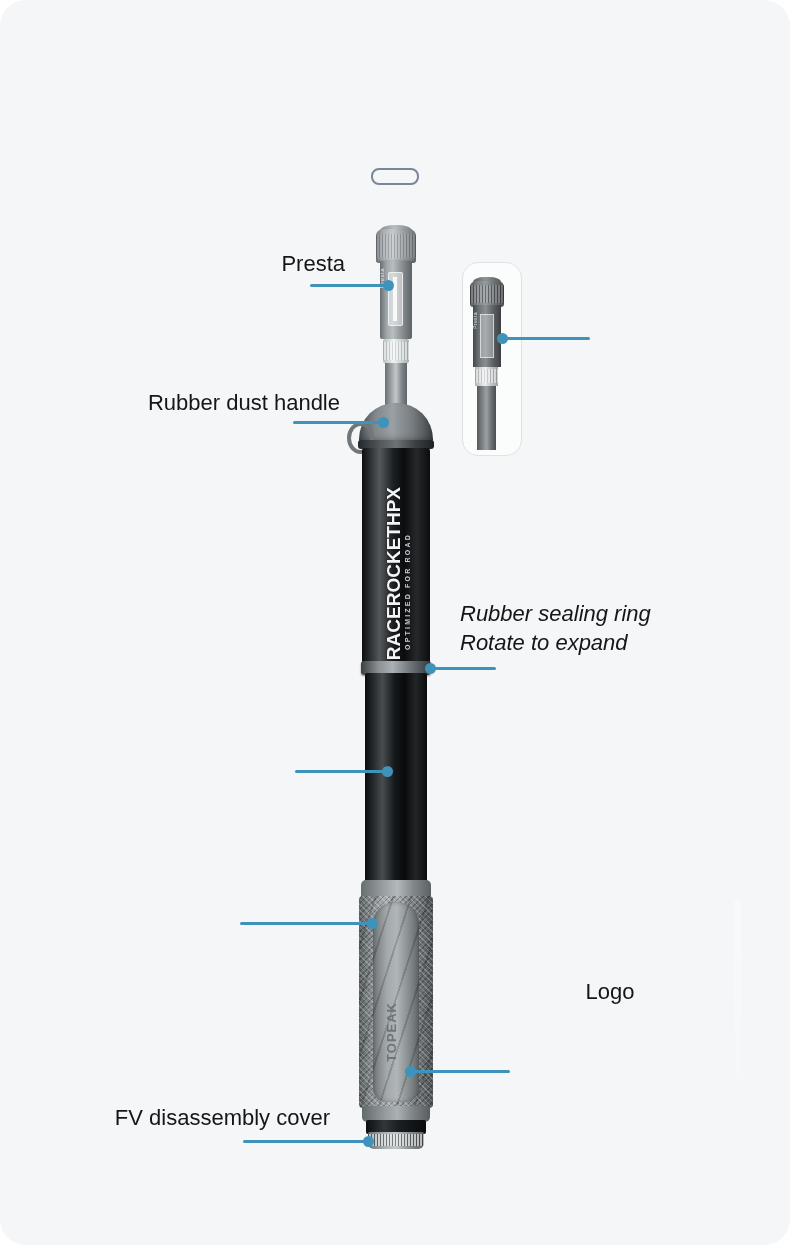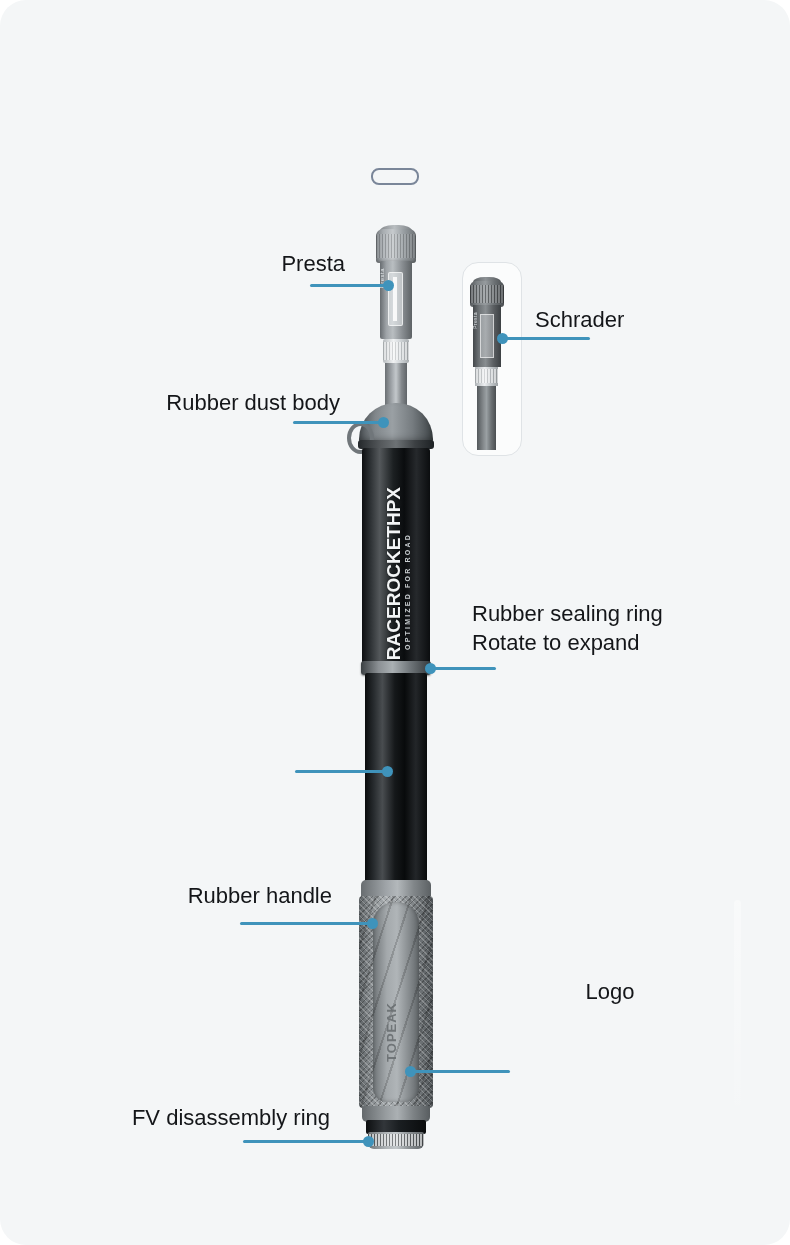--- a/index.html
+++ b/index.html
@@ -328,41 +328,39 @@
     <div class="sv-window"></div>
     <div class="sv-text">Presta</div>
     <div class="sv-collar"></div>
     <div class="sv-shaft"></div>
   </div>
 
   <div class="label right" style="left:120px;top:249px;width:225px;">Presta</div>
   <div class="leader" style="left:310px;top:284px;width:78px;"></div>
   <div class="dot" style="left:383px;top:280px;"></div>
 
-  <div class="label left" style="left:535px;top:305px;width:220px;">Schrader</div>
   <div class="leader" style="left:502px;top:337px;width:88px;"></div>
   <div class="dot" style="left:497px;top:333px;"></div>
 
-  <div class="label right" style="left:90px;top:388px;width:250px;">Rubber dust body</div>
+  <div class="label right" style="left:90px;top:388px;width:250px;">Rubber dust handle</div>
   <div class="leader" style="left:293px;top:421px;width:90px;"></div>
   <div class="dot" style="left:378px;top:417px;"></div>
 
-  <div class="label left" style="left:472px;top:599px;width:270px;">Rubber sealing ring
+  <div class="label left" style="left:460px;top:599px;width:270px;font-style:italic;">Rubber sealing ring
 Rotate to expand</div>
   <div class="leader" style="left:430px;top:667px;width:66px;"></div>
   <div class="dot" style="left:425px;top:663px;"></div>
 
   <div class="leader" style="left:295px;top:770px;width:92px;"></div>
   <div class="dot" style="left:382px;top:766px;"></div>
 
-  <div class="label right" style="left:110px;top:881px;width:222px;">Rubber handle</div>
   <div class="leader" style="left:240px;top:922px;width:132px;"></div>
   <div class="dot" style="left:367px;top:918px;"></div>
 
   <div class="label left" style="left:520px;top:977px;width:180px;text-align:center;">Logo</div>
   <div class="leader" style="left:410px;top:1070px;width:100px;"></div>
   <div class="dot" style="left:405px;top:1066px;"></div>
 
-  <div class="label right" style="left:60px;top:1103px;width:270px;">FV disassembly ring</div>
+  <div class="label right" style="left:60px;top:1103px;width:270px;">FV disassembly cover</div>
   <div class="leader" style="left:243px;top:1140px;width:125px;"></div>
   <div class="dot" style="left:363px;top:1136px;"></div>
 
 </div>
 
 </body></html>

